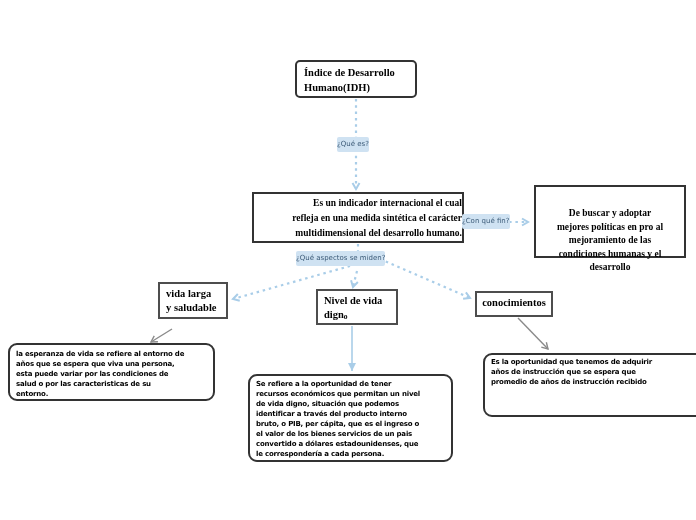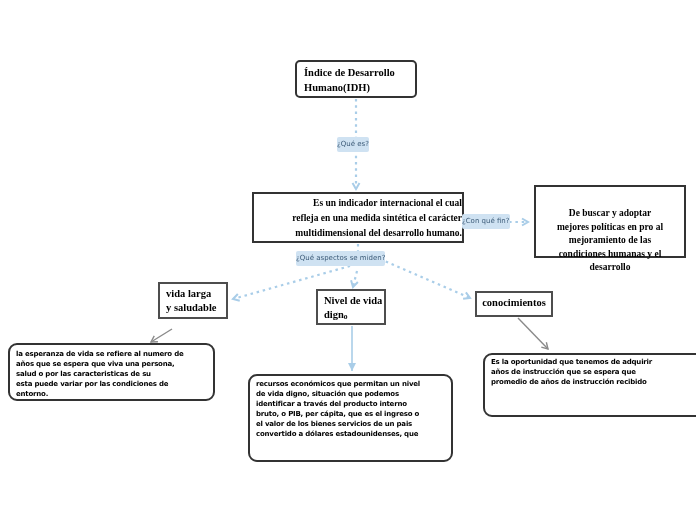--- a/index.html
+++ b/index.html
@@ -33,21 +33,21 @@
   .line{white-space:nowrap;}
 
   .node-root{left:295px;top:60px;width:122px;height:38px;border-radius:5px;
     border-width:2.5px;padding:3px 0 0 7px;font-size:10.5px;line-height:15px;}
   .node-definition{left:252px;top:192px;width:212px;height:51px;
     padding-top:2px;font-size:9.5px;line-height:15px;text-align:right;}
   .node-purpose{left:534px;top:185px;width:152px;height:73px;
     padding-top:20px;font-size:9.5px;line-height:13.5px;text-align:center;}
   .node-aspect{border-color:var(--aspect-border);font-size:10.5px;line-height:14px;}
   .node-aspect1{left:158px;top:282px;width:70px;height:37px;padding:3px 0 0 6px;}
-  .node-aspect2{left:316px;top:289px;width:70px;height:36px;padding:3px 0 0 6px;}
+  .node-aspect2{left:316px;top:289px;width:82px;height:36px;padding:3px 0 0 6px;}
   .node-aspect3{left:475px;top:291px;width:78px;height:26px;padding:3px 0 11px 0;text-align:center;}
   .sub-o{font-size:7.5px;position:relative;top:1px;}
 
   .node-detail{
     border-radius:9px;font-family:"DejaVu Sans",sans-serif;font-weight:bold;
     font-size:7px;letter-spacing:-0.2px;line-height:10px;
   }
   .node-detail1{left:8px;top:343px;width:207px;height:58px;padding:4px 0 0 6px;}
   .node-detail2{left:248px;top:374px;width:205px;height:88px;padding:3px 0 0 6px;}
   .node-detail3{left:483px;top:353px;width:228px;height:64px;padding:2px 0 0 6px;}
@@ -123,34 +123,36 @@
   <div class="node node-aspect node-aspect2 serif-bold">
     <div class="line">Nivel de vida</div>
     <div class="line"><span>dign</span><span class="sub-o">o</span></div>
   </div>
 
   <div class="node node-aspect node-aspect3 serif-bold">
     <div class="line">conocimientos</div>
   </div>
 
   <div class="node node-detail node-detail1">
-    <div class="line">la esperanza de vida se refiere al numero de</div>
+    <div class="line">la esperanza de vida se refiere al entorno de</div>
     <div class="line">años que se espera que viva una persona,</div>
+    <div class="line">esta puede variar por las condiciones de</div>
     <div class="line">salud o por las caracteristicas de su</div>
-    <div class="line">esta puede variar por las condiciones de</div>
     <div class="line">entorno.</div>
   </div>
 
   <div class="node node-detail node-detail2">
+    <div class="line">Se refiere a la oportunidad de tener</div>
     <div class="line">recursos económicos que permitan un nivel</div>
     <div class="line">de vida digno, situación que podemos</div>
     <div class="line">identificar a través del producto interno</div>
     <div class="line">bruto, o PIB, per cápita, que es el ingreso o</div>
     <div class="line">el valor de los bienes  servicios de un pais</div>
     <div class="line">convertido a dólares estadounidenses, que</div>
+    <div class="line">le correspondería a cada persona.</div>
   </div>
 
   <div class="node node-detail node-detail3">
     <div class="line">Es la oportunidad que tenemos de adquirir</div>
     <div class="line">años de instrucción que se espera que</div>
     <div class="line">promedio de años de instrucción recibido</div>
   </div>
 
 </div>
 

